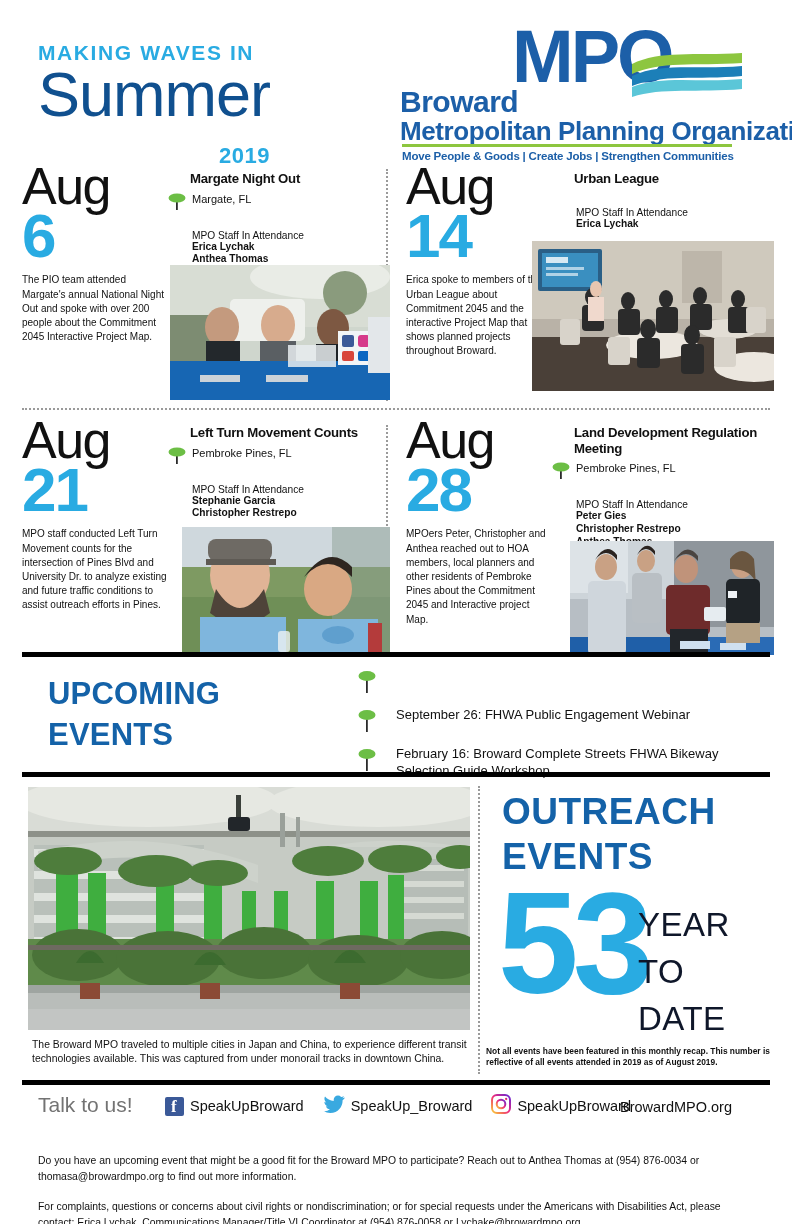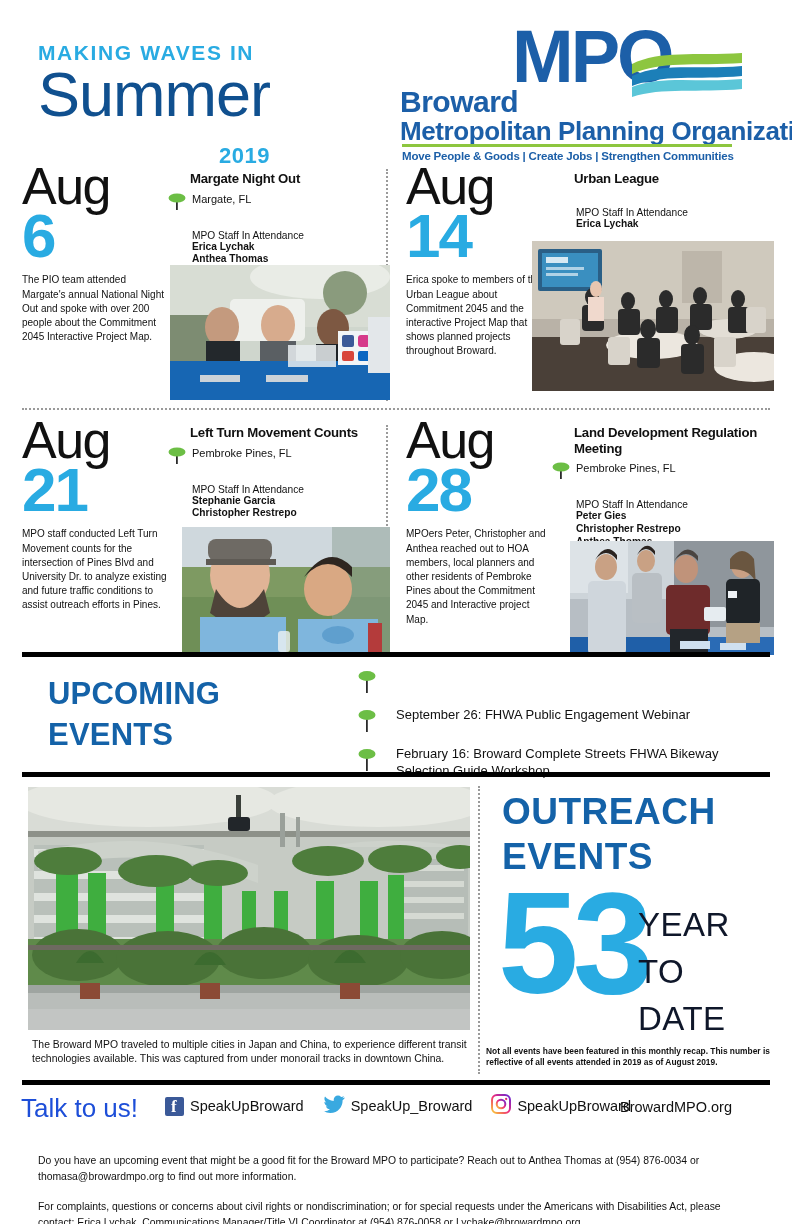--- a/index.html
+++ b/index.html
@@ -321,24 +321,24 @@
   }
 
   
   .footer {
     position: absolute;
     left: 0; top: 1080px;
     width: 792px; height: 144px;
   }
   .talk {
     position: absolute;
-    left: 21px; top: 13px;
-    font-size: 26px;
+    left: 38px; top: 13px;
+    font-size: 21px;
     font-weight: 400;
-    color: #1d4ed8;
+    color: #737373;
   }
   .social {
     position: absolute;
     left: 165px; top: 14px;
     display: flex;
     align-items: center;
     gap: 7px;
   }
   .social .s-item {
     display: flex;

